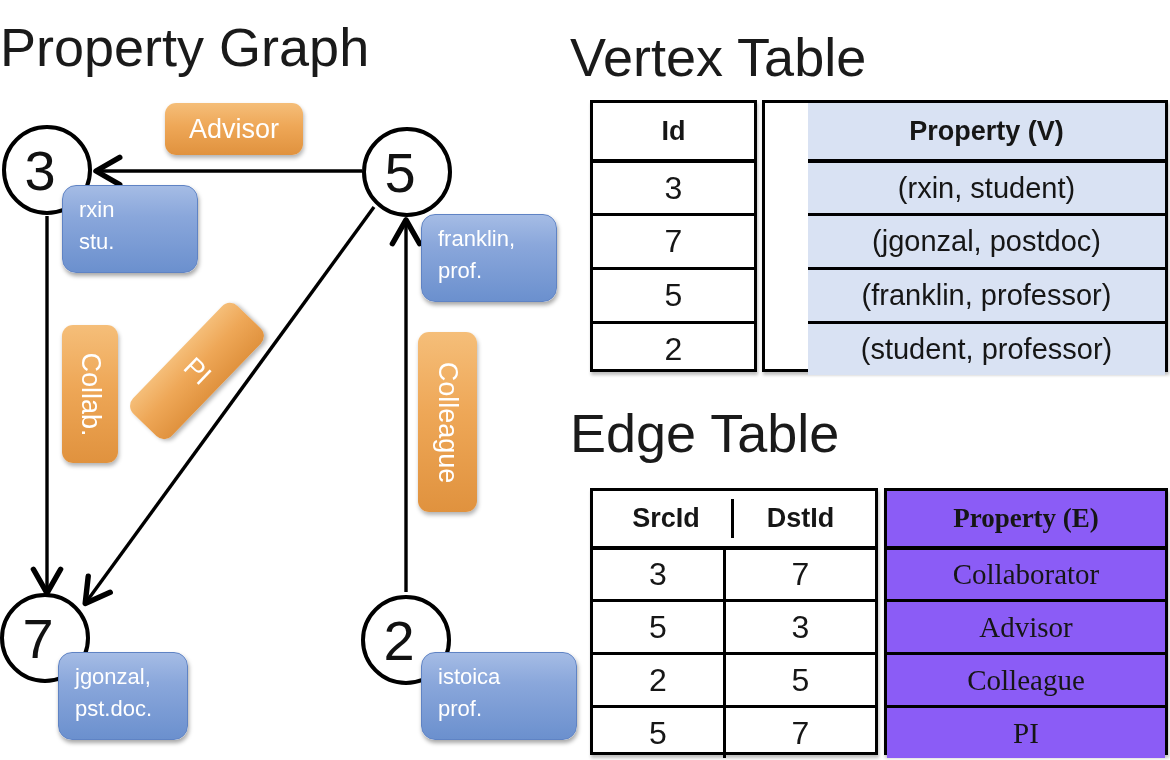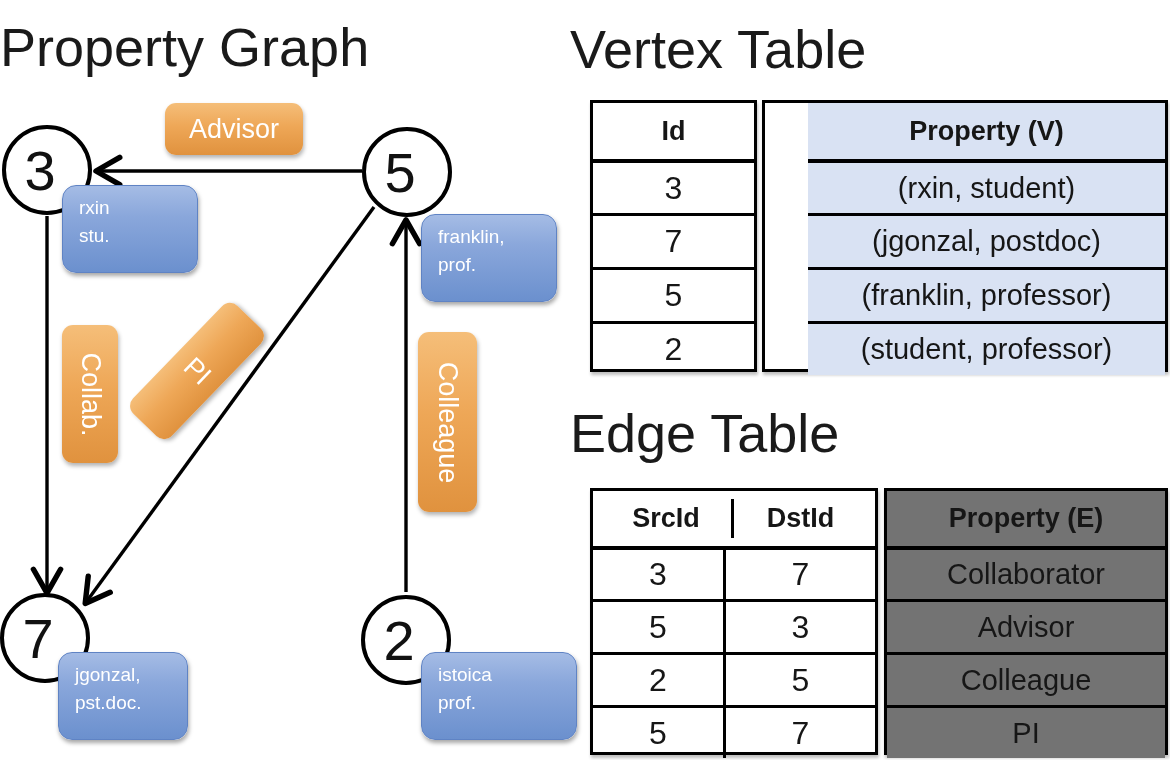--- a/index.html
+++ b/index.html
@@ -15,21 +15,21 @@
   #graph-edges{position:absolute;left:0;top:0;}
   .node{
     position:absolute;width:90px;height:90px;border:4px solid #000;border-radius:50%;
     background:#fff;box-sizing:border-box;display:flex;align-items:center;justify-content:center;
     font-size:56px;font-weight:400;color:#111;padding-right:14px;
   }
   .vcard{
     position:absolute;border-radius:14px;color:#fff;
     background:linear-gradient(180deg,#A5BCE5 0%,#8AA7DB 35%,#6B90CE 100%);
     border:1px solid #5F83C4;box-shadow:1px 3px 4px rgba(0,0,0,0.35);
-    font-size:19px;line-height:1.45;padding:8px 0 0 16px;box-sizing:border-box;
+    font-size:22px;line-height:1.45;padding:8px 0 0 16px;box-sizing:border-box;
   }
   .elabel{
     position:absolute;border-radius:11px;color:#fff;
     background:linear-gradient(180deg,#F5BE79 0%,#EEA757 45%,#E0923E 100%);
     box-shadow:1px 3px 4px rgba(0,0,0,0.3);
     display:flex;align-items:center;justify-content:center;
     font-size:27px;box-sizing:border-box;
   }
   .elabel .vtext{transform:rotate(90deg);white-space:nowrap;}
   
@@ -38,21 +38,21 @@
     box-shadow:1px 3px 3px rgba(0,0,0,0.25);
   }
   .trow{
     display:flex;align-items:center;justify-content:center;box-sizing:border-box;
     height:54px;border-top:3px solid #000;font-size:29px;text-align:right;
   }
   .trow.num{font-size:32px;}
   .trow.head{border-top:none;font-weight:700;font-size:27px;}
   .trow.first{border-top:4px solid #000;}
   .bluefill{background:#D9E2F3;margin-left:43px;}
-  .peachfill{background:#737373;}
+  .peachfill{background:#8b5cf6;font-family:Liberation Serif, serif;}
   .twocol{display:grid;grid-template-columns:130px 1fr;}
   .twocol .cell{
     display:flex;align-items:center;justify-content:center;height:100%;box-sizing:border-box;
   }
   .twocol .cell.right{border-left:3px solid #000;}
   
   #vt-id   {left:590px;top:100px;width:167px;height:272px;}
   #vt-prop {left:762px;top:100px;width:406px;height:272px;}
   #vt-id .trow,#vt-prop .trow{height:54px;}
   #vt-id .trow.head,#vt-prop .trow.head{height:56px;}
@@ -117,21 +117,21 @@
   <div class="elabel" style="left:62px;top:325px;width:56px;height:138px;">
     <span class="vtext">Collab.</span>
   </div>
   <div class="elabel" style="left:122px;top:344px;width:150px;height:54px;transform:rotate(-46deg);">
     <span class="vtext">PI</span>
   </div>
   <div class="elabel" style="left:418px;top:332px;width:59px;height:180px;">
     <span class="vtext">Colleague</span>
   </div>
 
-  <div class="title" style="left:570px;top:18px;width:600px;">Vertex Table</div>
+  <div class="title" style="left:570px;top:26px;width:600px;">Vertex Table</div>
 
   <div class="tblock" id="vt-id">
     <div class="trow head">Id</div>
     <div class="trow num first">3</div>
     <div class="trow num">7</div>
     <div class="trow num">5</div>
     <div class="trow num">2</div>
   </div>
 
   <div class="tblock" id="vt-prop">

